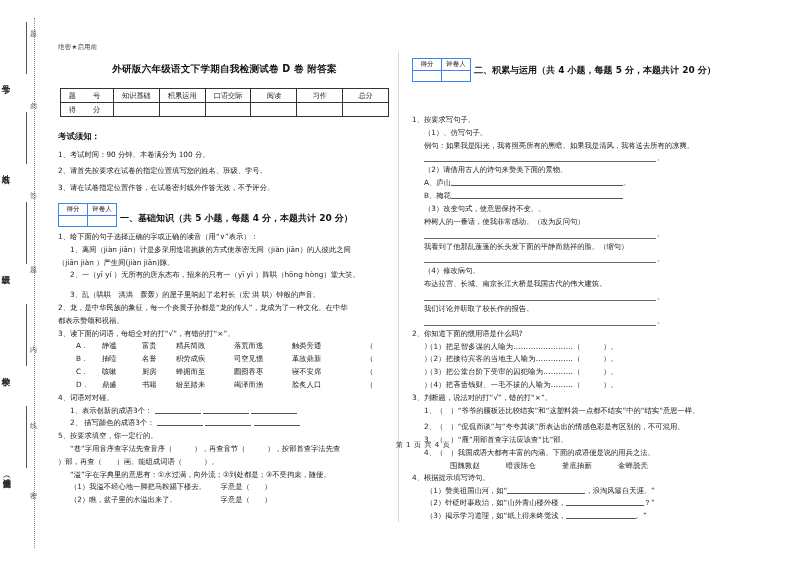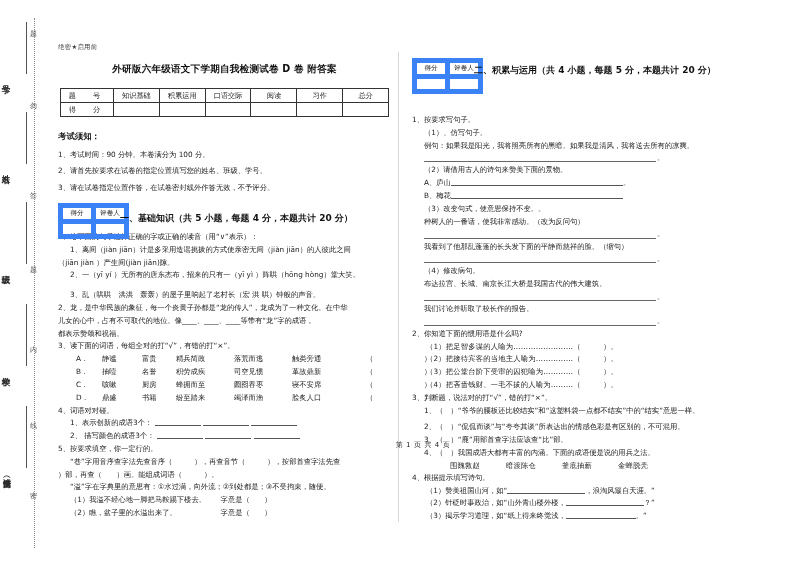--- a/index.html
+++ b/index.html
@@ -136,21 +136,21 @@
     margin:9px 0 4px 0;
     height:24px;
   }
   .graderbox{
     position:absolute;
     left:6px;top:0;
     border-collapse:collapse;
     table-layout:fixed;
   }
   .graderbox td{
-    border:5px solid #3b82f6;
+    border:1px solid #3b82f6;
     width:28px;height:10px;
     font-size:6.6px;
     text-align:center;
     padding:0;
     color:#1a1a1a;
   }
   .graderbox td.empty{height:10px;}
   .sec-heading{
     position:absolute;
     left:68px;top:8px;
@@ -308,21 +308,20 @@
       </div>
 
       <div class="q i0">1、给下面的句子选择正确的字或正确的读音（用“∨”表示）：</div>
       <div class="q i1">1、离间（jiàn jiān）计是多采用造谣挑拨的方式使亲密无间（jiàn jiān）的人彼此之间</div>
       <div class="q i0">（jiān jiàn ）产生间(jiàn jiān)隙。</div>
       <div class="q i1">2、一（yī yí ）无所有的唐东杰布，招来的只有一（yī yì ）阵哄（hōng hòng）堂大笑。</div>
       <div class="gap"></div>
       <div class="q i1">3、乱（哄哄　洪洪　轰轰）的屋子里响起了老村长（宏 洪 哄）钟般的声音。</div>
 
       <div class="q i0">2、龙，是中华民族的象征，每一个炎黄子孙都是“龙的传人”，龙成为了一种文化。在中华</div>
-      <div class="q i0">儿女的心中，占有不可取代的地位。像____、____、____等带有“龙”字的成语，</div>
       <div class="q i0">都表示赞颂和祝福。</div>
 
       <div class="q i0">3、读下面的词语，每组全对的打“√”，有错的打“×”。</div>
       <table class="wordgrid">
         <tbody>
             <tr>
           <td class="opt">A．</td>
           <td class="w1">静谧</td>
           <td class="w2">富贵</td>
           <td class="w3">精兵简政</td>

